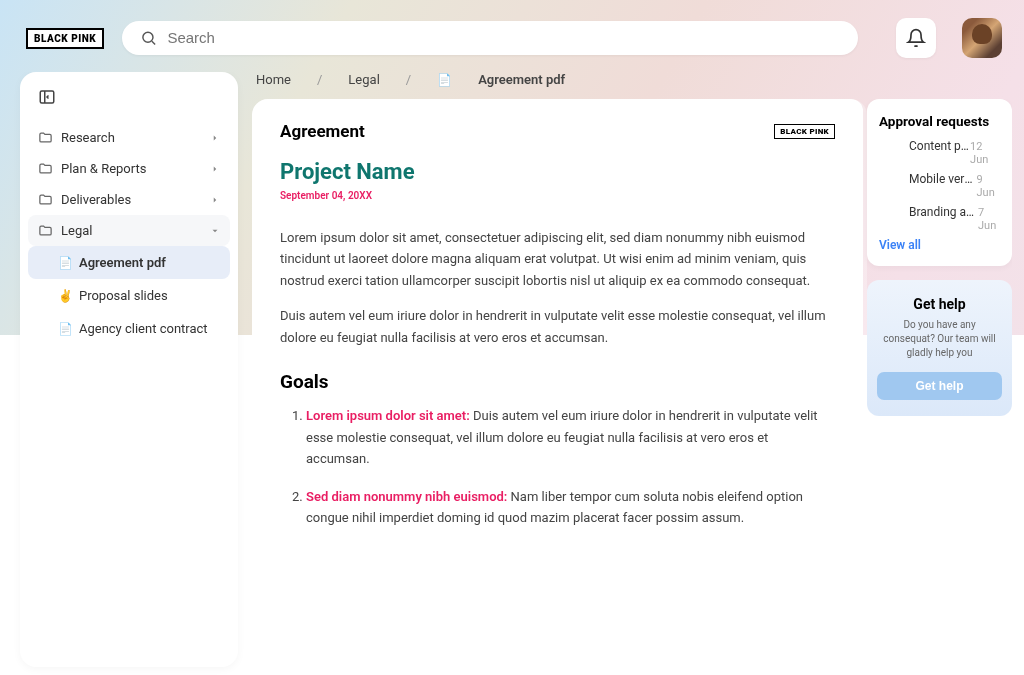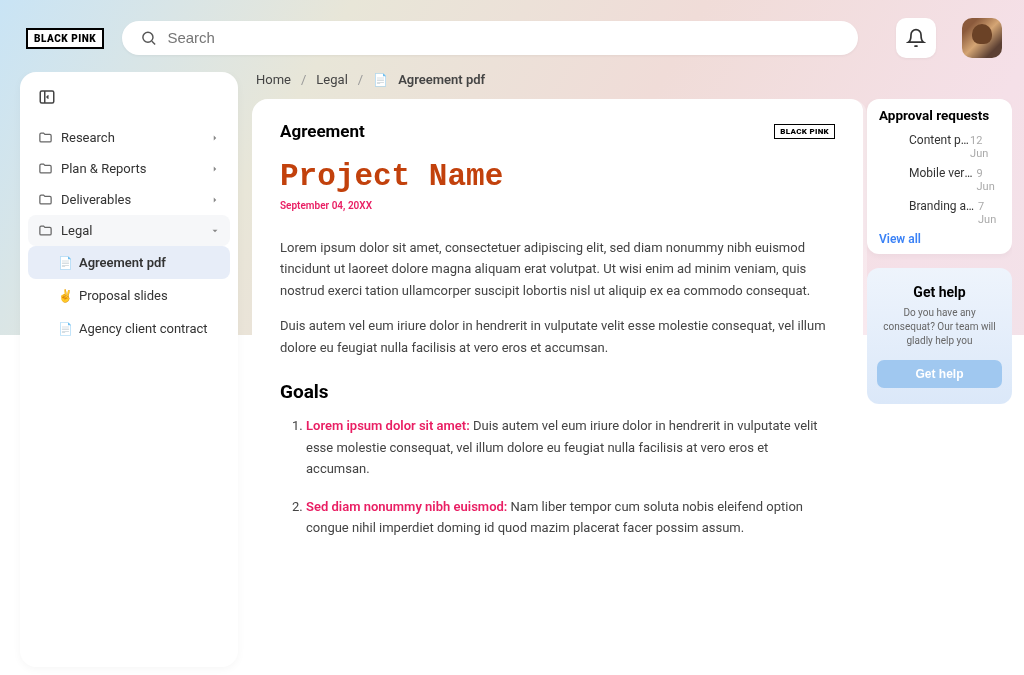--- a/index.html
+++ b/index.html
@@ -163,21 +163,21 @@
     }
     .main-col {
       flex: 1;
       display: flex;
       flex-direction: column;
       overflow: hidden;
     }
     .breadcrumb {
       display: flex;
       align-items: center;
-      gap: 10px;
+      gap: 26px;
       font-size: 13px;
       color: #444;
       padding: 0 4px 12px;
     }
     .breadcrumb a {
       color: #444;
       cursor: pointer;
     }
     .breadcrumb .sep {
       color: #999;
@@ -237,25 +237,24 @@
       font-size: 8px;
       letter-spacing: 0.3px;
     }
     .addr {
       font-size: 12px;
       color: #555;
       line-height: 1.5;
       margin-bottom: 20px;
     }
     .proj-title {
-      font-size: 31px;
+      font-size: 22px;
       font-weight: 700;
-      color: #c2410c;
+      color: #0f766e;
       margin-bottom: 6px;
-      font-family: Liberation Mono, monospace;
     }
     .proj-date {
       color: #e91e63;
       font-weight: 600;
       font-size: 10px;
       margin-bottom: 26px;
     }
     .doc-page h3 {
       font-size: 19px;
       font-weight: 700;
@@ -284,21 +283,21 @@
     .right-col {
       width: 145px;
       display: flex;
       flex-direction: column;
       gap: 14px;
       padding-top: 0;
     }
     .card {
       background: #fff;
       border-radius: 12px;
-      padding: 8px 12px;
+      padding: 14px 12px;
       box-shadow: 0 2px 6px rgba(0,0,0,0.04);
     }
     .card h4 {
       font-size: 13.5px;
       font-weight: 700;
       margin-bottom: 10px;
     }
     .req-row {
       display: flex;
       justify-content: space-between;

